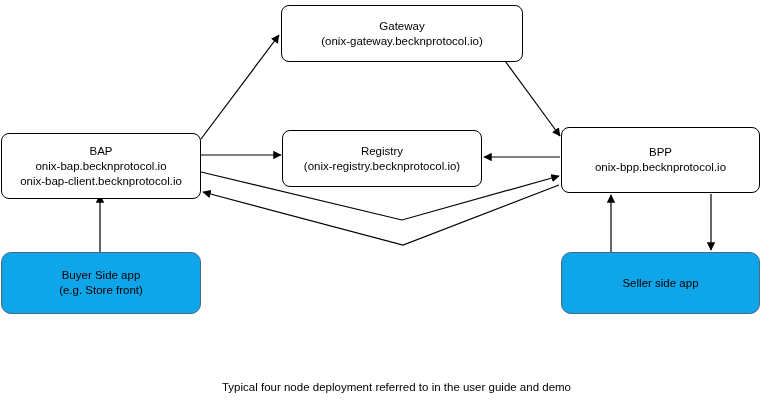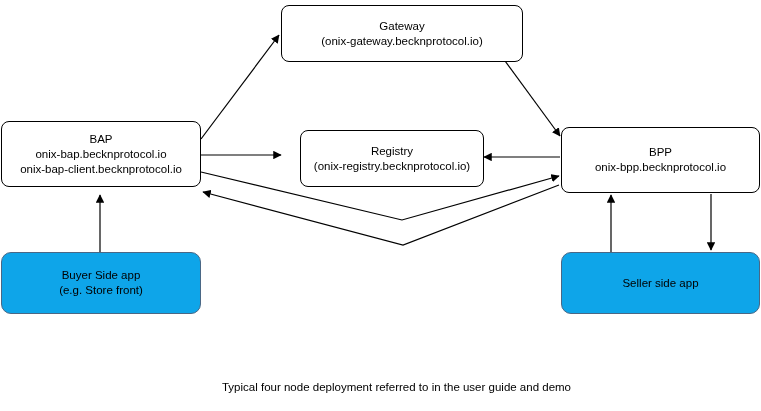--- a/index.html
+++ b/index.html
@@ -48,22 +48,22 @@
     top: 381px;
     width: 761px;
     text-align: center;
     font-size: 11.5px;
     color: #000000;
     z-index: 2;
     margin-left: 16px;
   }
   
   #node-gateway   { left: 281px; top: 5px;   width: 242px; height: 57px; }
-  #node-bap       { left: 1px;   top: 121px; width: 200px; height: 66px; }
-  #node-registry  { left: 282px; top: 130px; width: 184px; height: 57px; margin-left: 18px; }
+  #node-bap       { left: 1px;   top: 133px; width: 200px; height: 66px; }
+  #node-registry  { left: 282px; top: 130px; width: 200px; height: 57px; }
   #node-bpp       { left: 561px; top: 127px; width: 199px; height: 66px; }
   #node-buyer-app { left: 1px;   top: 252px; width: 200px; height: 62px; }
   #node-seller-app{ left: 561px; top: 252px; width: 199px; height: 62px; }
 </style>
 </head>
 <body>
 
 <svg id="canvas" viewBox="0 0 761 411" width="761" height="411" aria-hidden="true">
   <defs>
     <marker id="arrowhead" viewBox="0 0 10 10" refX="9.2" refY="5" markerWidth="7" markerHeight="7" orient="auto-start-reverse">

